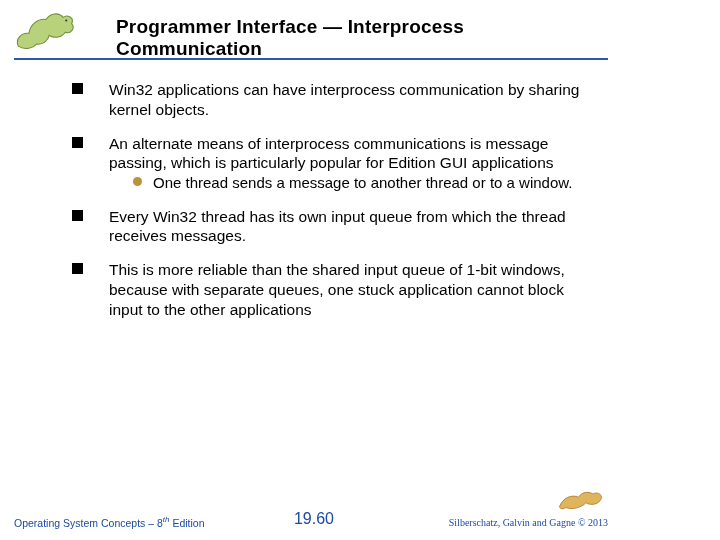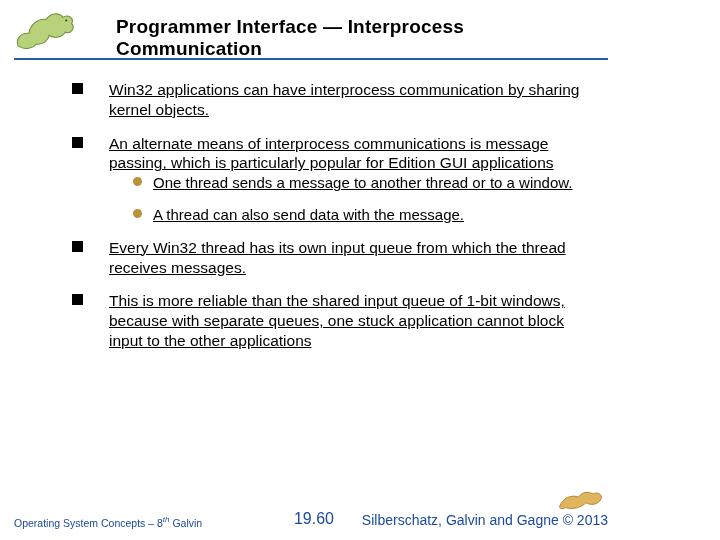--- a/index.html
+++ b/index.html
@@ -32,21 +32,20 @@
     position: absolute; left: 0; top: 64px; bottom: 0; width: 30px;
     background: #fff;
   }
   ul.top { list-style: none; margin-left: 72px; }
   ul.top > li {
     position: relative;
     padding-left: 37px;
     margin-bottom: 14px;
     font-size: 15.5px;
     line-height: 1.28;
-    text-decoration: underline;
   }
   ul.top > li::before {
     content: "";
     position: absolute; left: 0; top: 3px;
     width: 11px; height: 11px; background: #000;
   }
   ul.sub { list-style: none; margin-top: 0; margin-left: 24px; }
   ul.sub > li {
     position: relative;
     padding-left: 20px;
@@ -69,21 +68,21 @@
     position: absolute; left: 14px; bottom: 12px;
     font-size: 10.5px; color: #1b4aa0;
   }
   .foot-center {
     position: absolute; left: 0; right: 0; bottom: 12px;
     text-align: center;
     font-size: 16px; color: #1b4aa0;
   }
   .foot-right {
     position: absolute; right: 20px; bottom: 12px;
-    font-size: 14px; color: #1b4aa0;
+    font-size: 10px; color: #1b4aa0; font-family: Liberation Serif, serif;
   }
   .dino-right {
     position: absolute; right: 20px; bottom: 30px; width: 54px; height: 28px;
   }
   .sup { font-size: 8px; vertical-align: super; font-style: italic; }
 
   
   .dino-svg { display: block; }
 </style>
 </head>
@@ -108,40 +107,37 @@
     <ul class="top">
       <li>
         <span>Win32 applications can have interprocess communication by sharing kernel objects.</span>
       </li>
       <li>
         <span>An alternate means of interprocess communications is message passing, which is particularly popular for Edition GUI applications</span>
         <ul class="sub">
           <li>
             <span>One thread sends a message to another thread or to a window.</span>
           </li>
-          <li>
-            <span>A thread can also send data with the message.</span>
-          </li>
         </ul>
       </li>
       <li>
         <span>Every Win32 thread has its own input  queue from which the thread receives messages.</span>
       </li>
       <li>
         <span>This is more reliable than the shared input queue of 1-bit windows, because with separate queues, one stuck application cannot block input to the other applications</span>
       </li>
     </ul>
   </div>
 
   <div class="footer">
     <div class="dino-right">
       <svg class="dino-svg" viewBox="0 0 120 70" width="54" height="28">
         <path d="M6,62 C14,40 36,30 54,38 C60,26 78,22 90,30 C102,22 118,34 108,46 C100,58 82,58 72,52 C62,64 38,70 22,64 C16,68 8,68 6,62 Z" fill="#e0b45c" stroke="#a8792a" stroke-width="2"></path>
       </svg>
     </div>
     <div class="foot-left">
-      <span>Operating System Concepts – 8</span><span class="sup">th</span><span> Galvin</span>
+      <span>Operating System Concepts – 8</span><span class="sup">th</span><span> Edition</span>
     </div>
     <div class="foot-center">19.60</div>
     <div class="foot-right">Silberschatz, Galvin and Gagne © 2013</div>
   </div>
 
 </div>
 
 </body></html>

